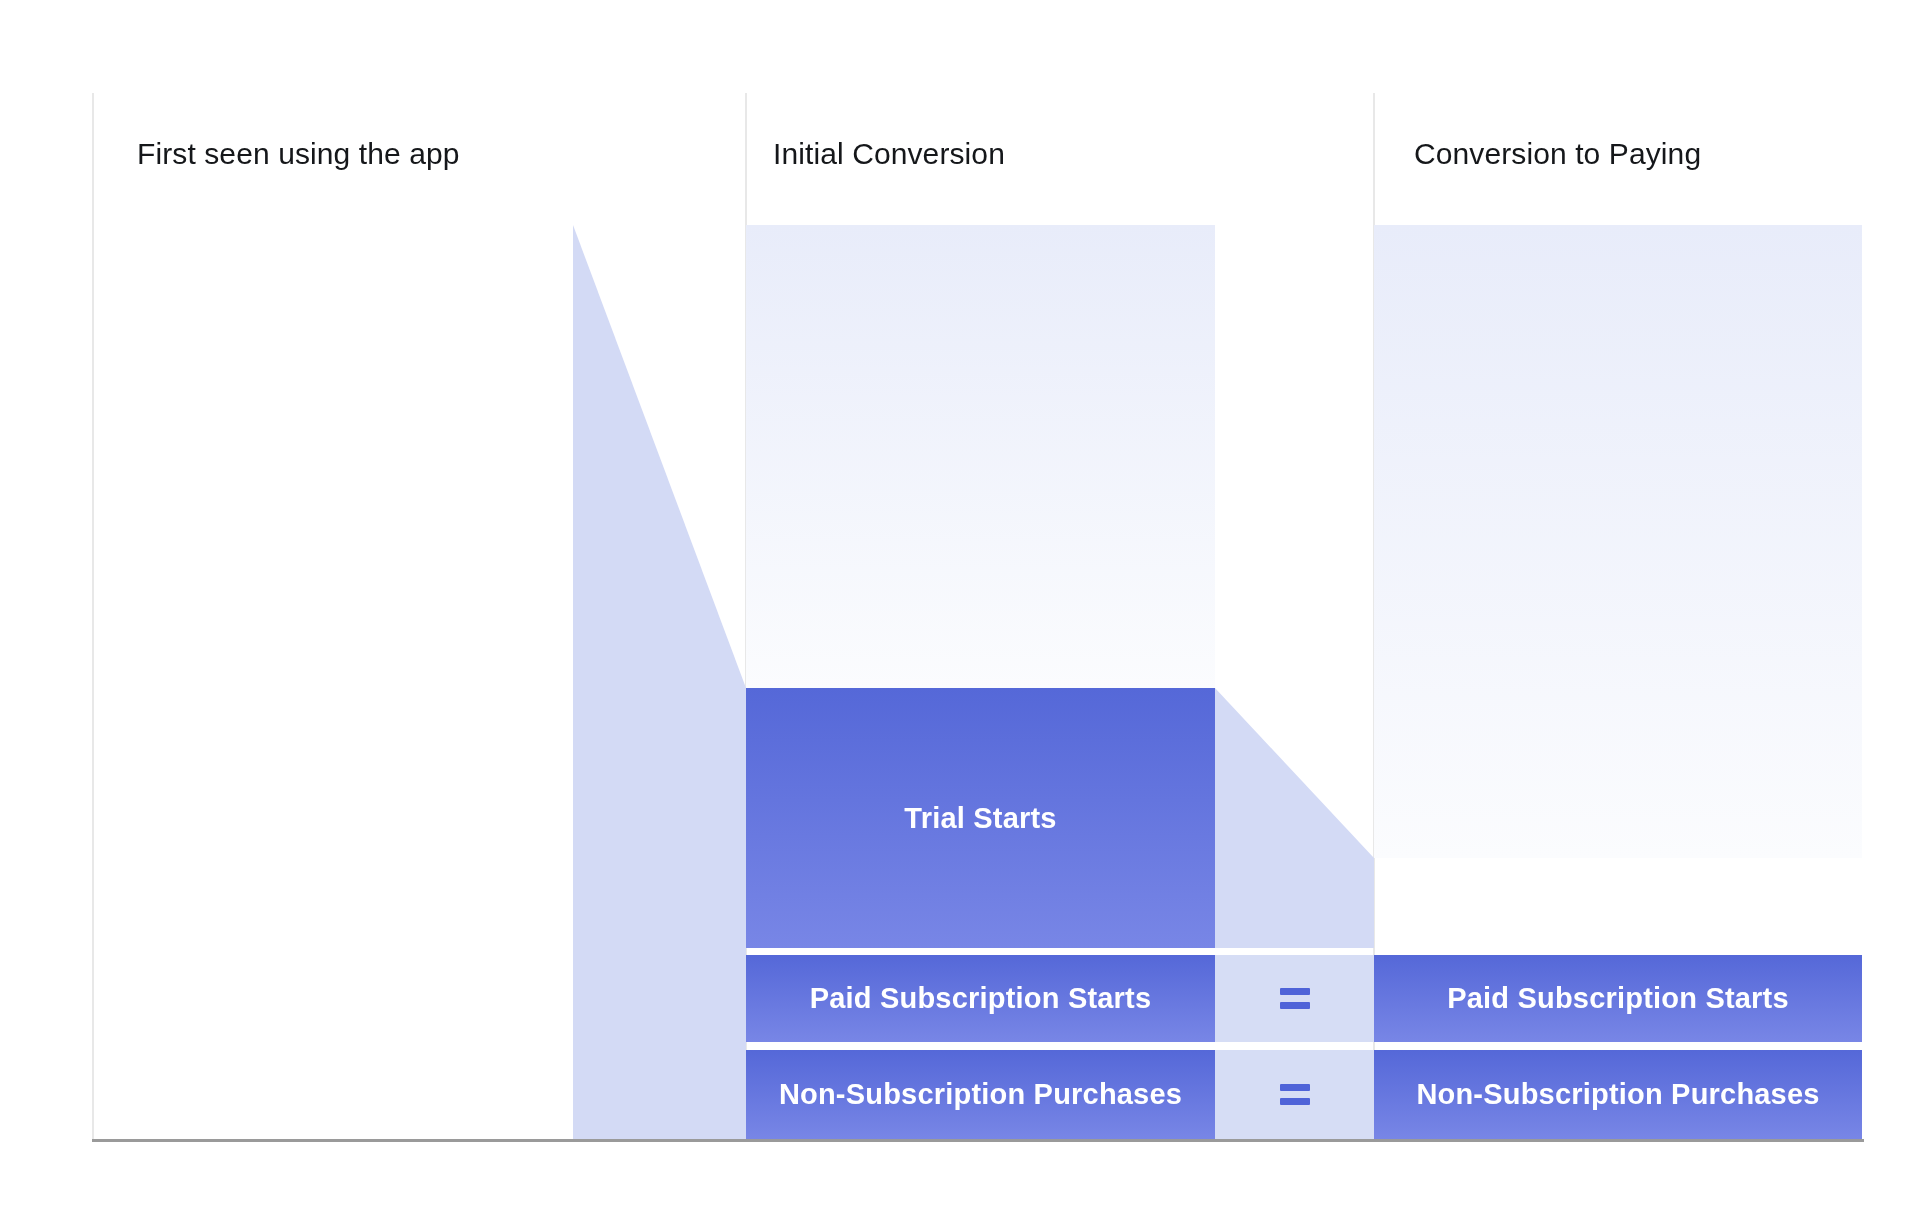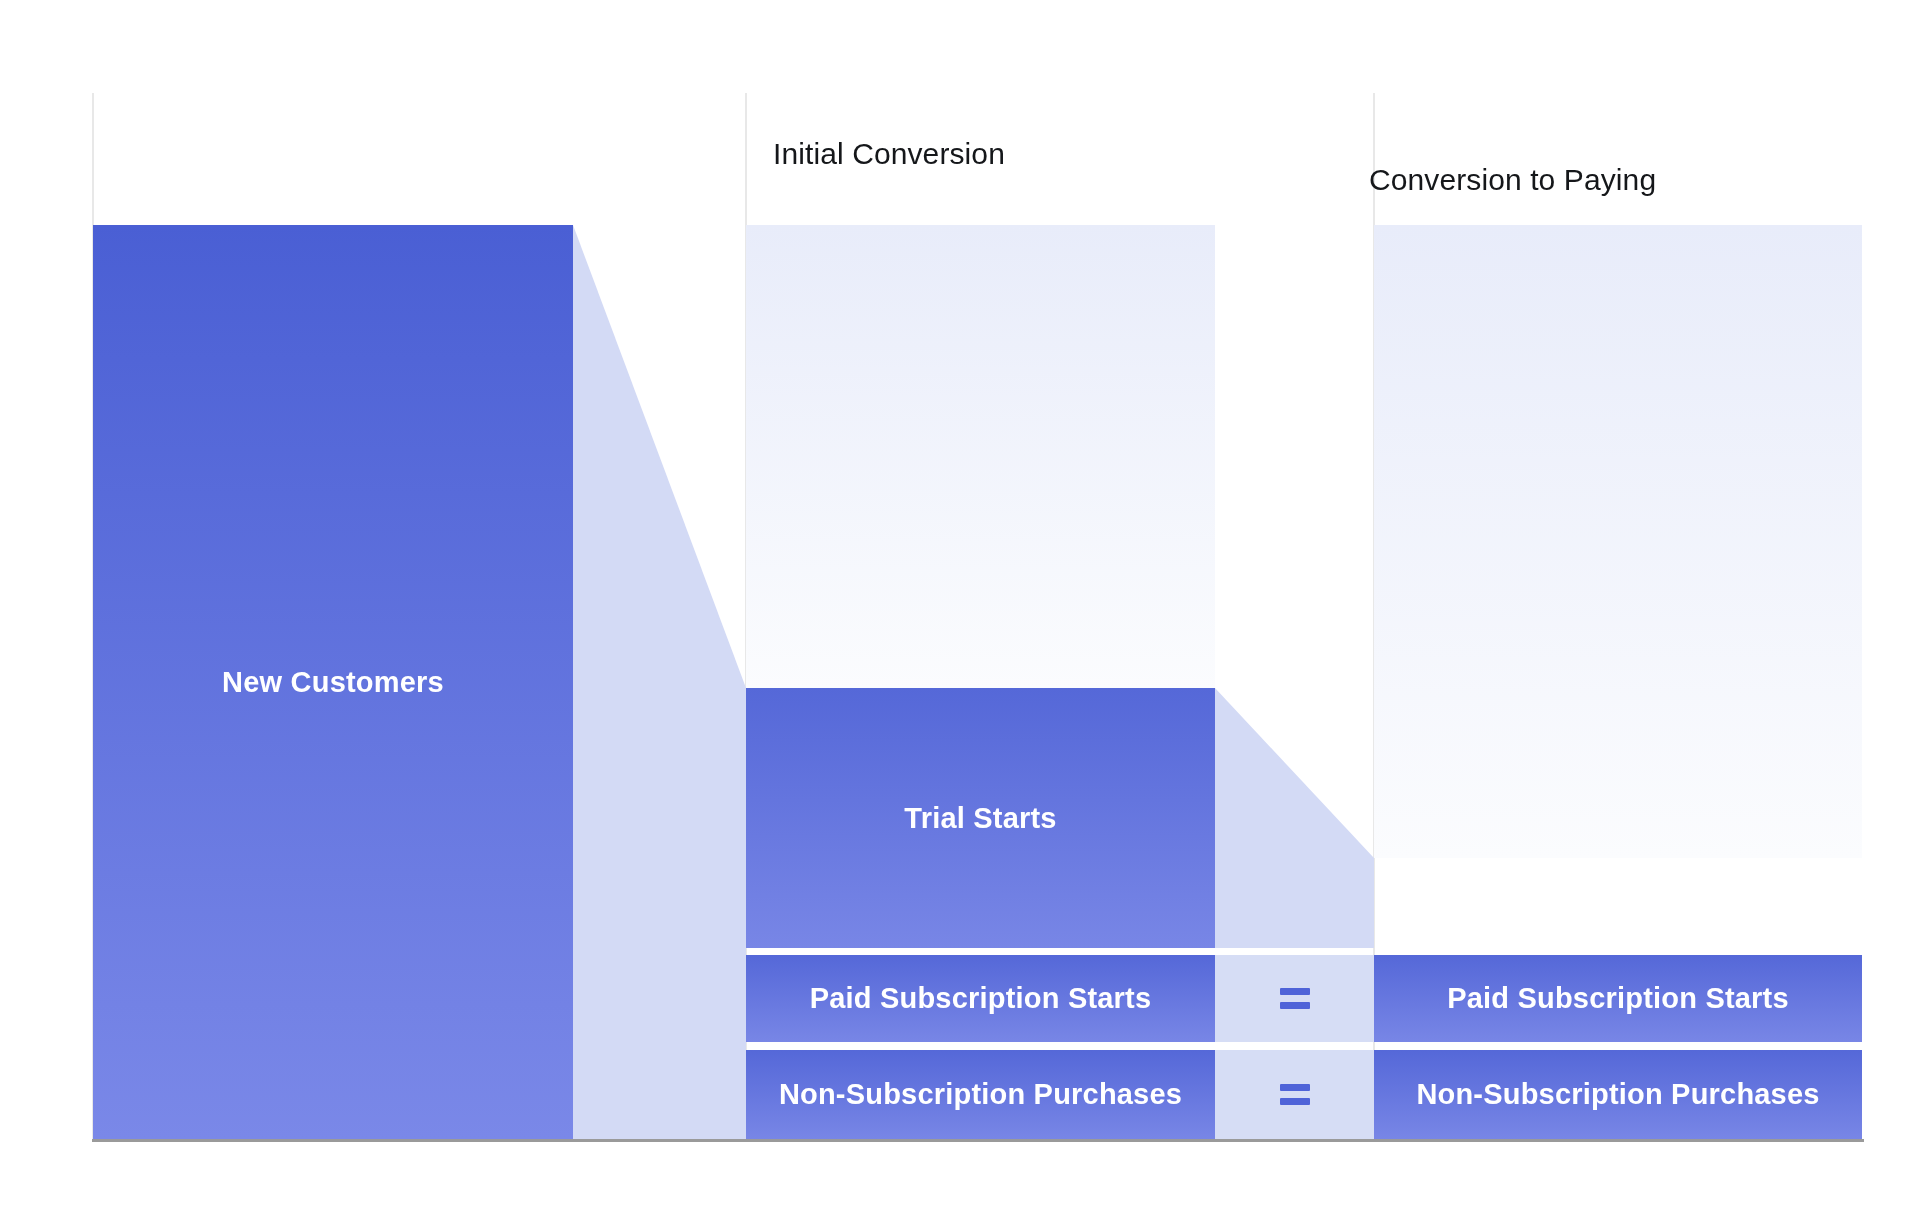--- a/index.html
+++ b/index.html
@@ -112,26 +112,24 @@
 </style>
 </head>
 <body>
 
 <div id="funnel-root">
 
   <div class="col-divider" style="left:92px; height:1046px;"></div>
   <div class="col-divider" style="left:745px; height:1046px;"></div>
   <div class="col-divider" style="left:1373px; height:1046px;"></div>
 
+  <div class="stage-header" style="left:137px;">First seen using the app</div>
   <div class="stage-header" style="left:773px;">Initial Conversion</div>
-  <div class="stage-header" style="left:1369px;margin-top:26px;">Conversion to Paying</div>
+  <div class="stage-header" style="left:1414px;">Conversion to Paying</div>
 
-  <div class="band band-solid" style="left:93px; top:225px; width:480px; height:914px;">
-    <span class="band-label">New Customers</span>
-  </div>
 
   <div class="connector" style="left:573px; top:225px; width:173px; height:914px;">
     <svg width="173" height="914" viewBox="0 0 173 914" preserveAspectRatio="none">
       <polygon points="0,0 173,463 173,914 0,914" fill="#d3daf5"></polygon>
     </svg>
   </div>
 
   <div class="band band-ghost" style="left:746px; top:225px; width:469px; height:463px;"></div>
 
   <div class="band band-solid-flat" style="left:746px; top:688px; width:469px; height:260px;text-align:right;">

